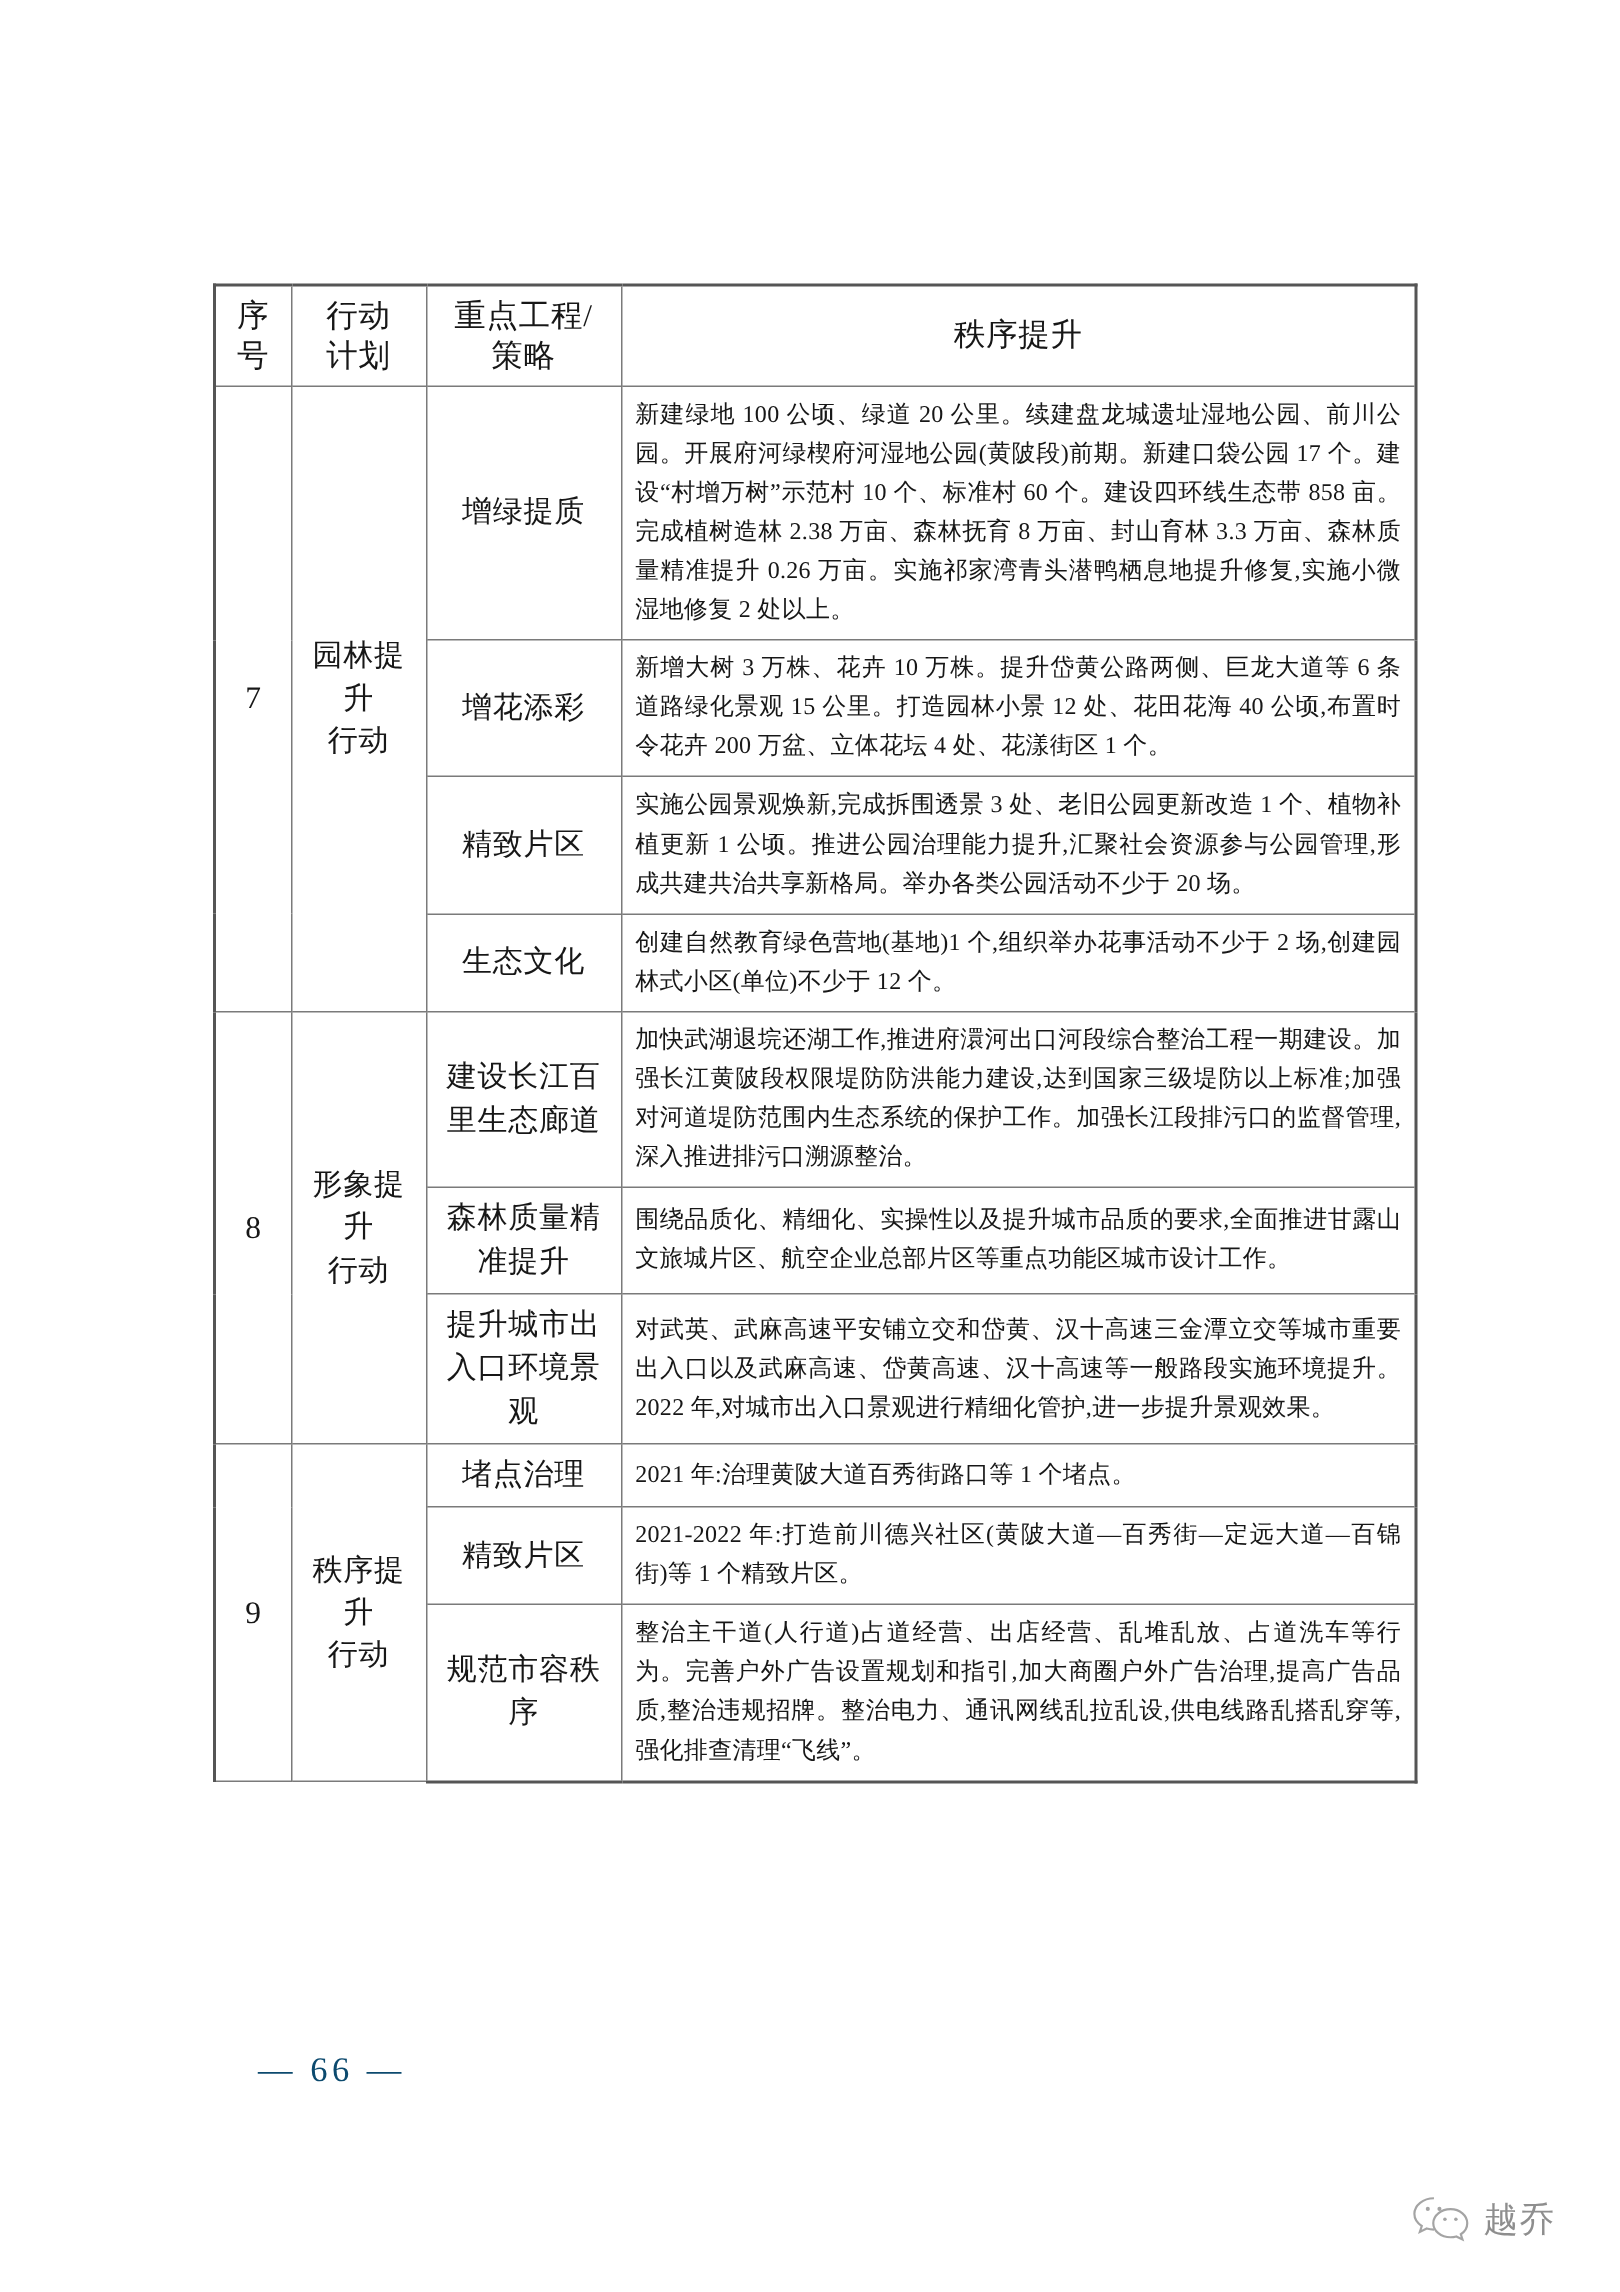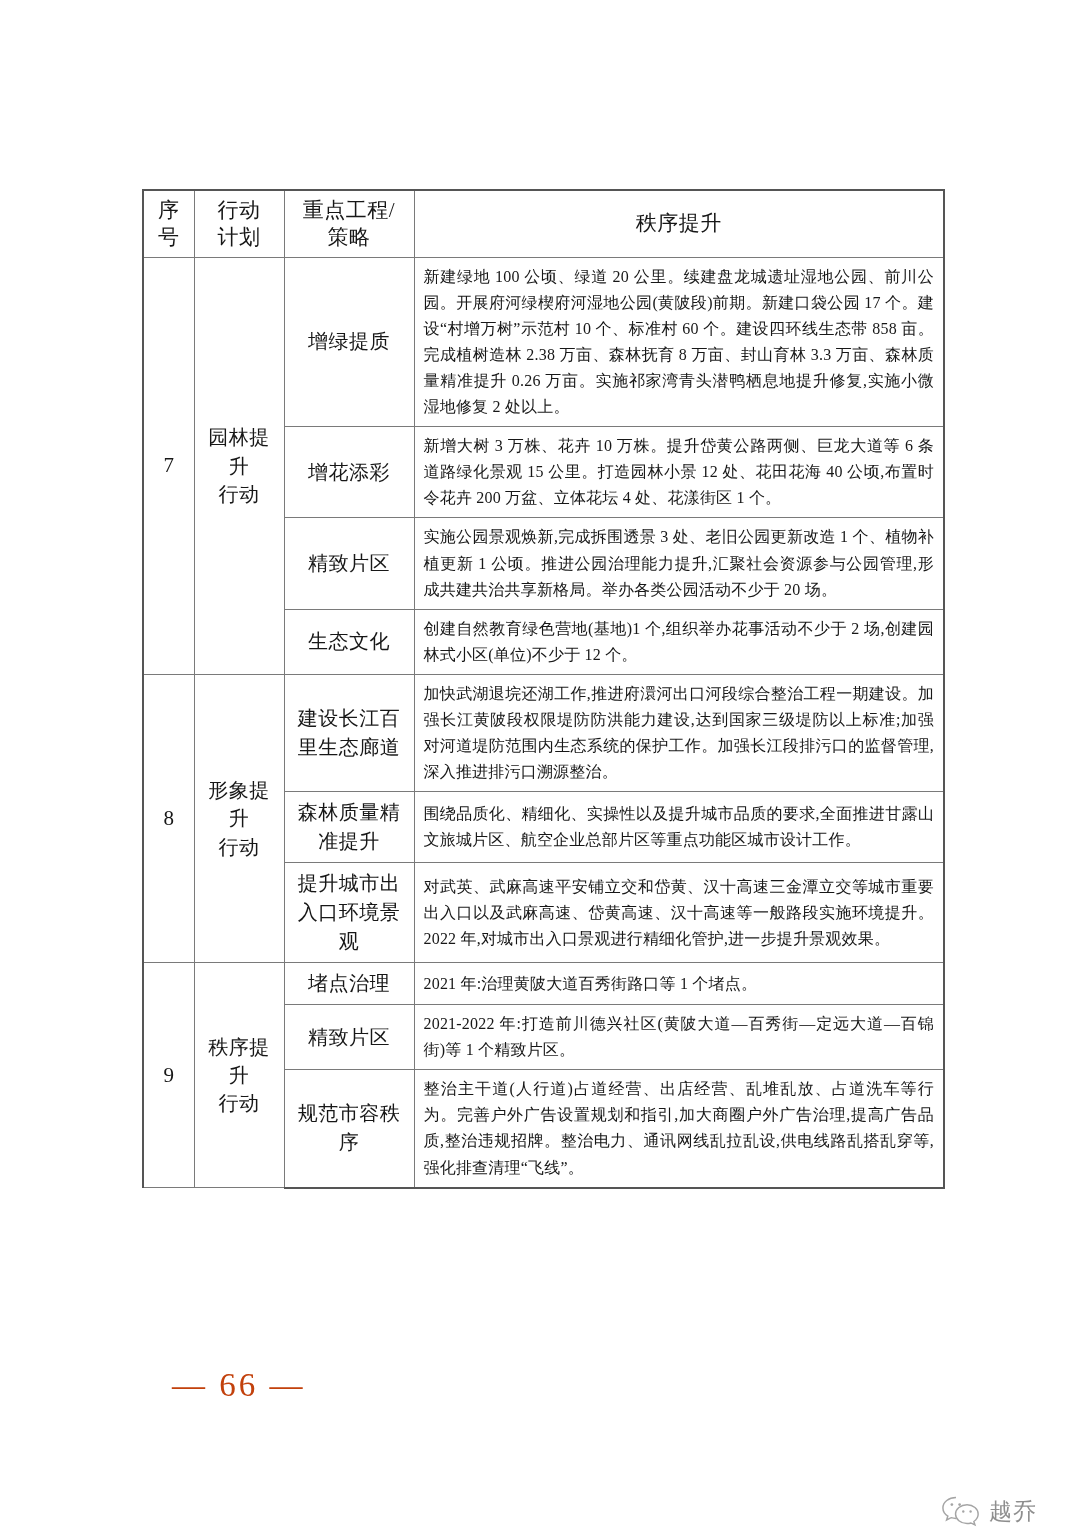--- a/index.html
+++ b/index.html
@@ -92,31 +92,31 @@
     line-height: 1.63;
     letter-spacing: 0.2px;
     padding: 10px 14px 10px 12px;
   }
 
   
   .page-number {
     position: absolute;
     left: 172px;
     top: 1367px;
-    font-size: 33px;
+    font-size: 23px;
     letter-spacing: 3px;
-    color: #c2410c;
+    color: #0c4a6e;
     font-family: "Liberation Serif", "DejaVu Serif", serif;
   }
 
   
   .watermark {
     position: absolute;
     left: 940px;
-    top: 1494px;
+    top: 1462px;
     display: flex;
     align-items: center;
     gap: 7px;
     opacity: 0.62;
   }
   .wechat-icon {
     width: 42px;
     height: 34px;
     position: relative;
     flex: 0 0 auto;

